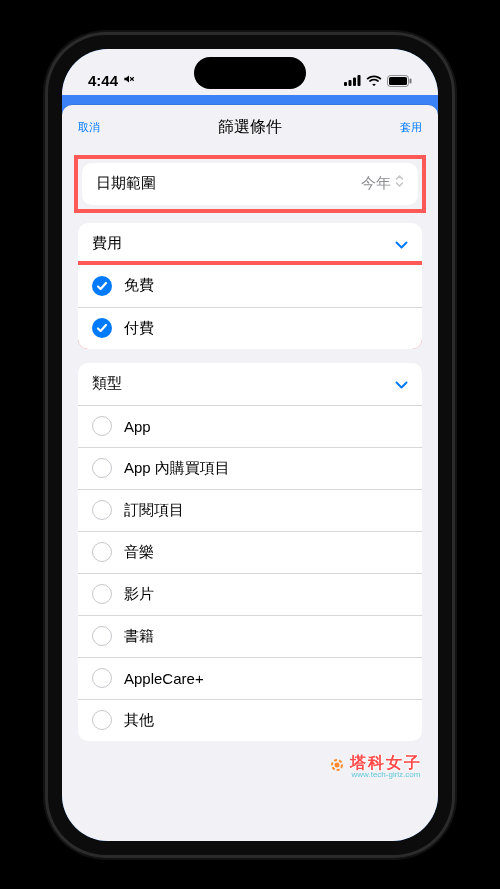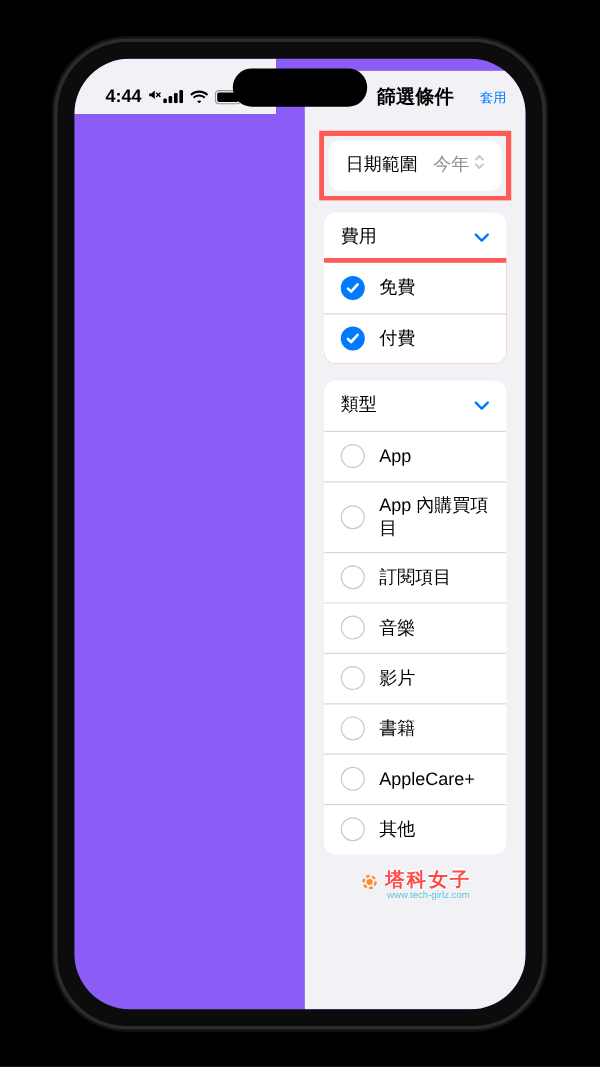--- a/index.html
+++ b/index.html
@@ -13,25 +13,24 @@
       width: 404px; height: 820px;
       border-radius: 58px;
       background: #0c0c0c;
       box-shadow: 0 0 0 3px #2b2b2b, 0 0 0 5px #111;
       padding: 14px;
       position: relative;
     }
     .screen {
       width: 100%; height: 100%;
       border-radius: 46px;
-      background: #8b5cf6;
+      background: #3b82f6;
       overflow: hidden;
-      display: flex; 
+      display: flex; flex-direction: column;
       position: relative;
-      gap: 24px;
     }
     .dynamic-island {
       position: absolute;
       top: 22px; left: 50%; transform: translateX(-50%);
       width: 112px; height: 32px;
       background: #000; border-radius: 18px; z-index: 50;
     }
     
     .status-bar {
       height: 46px; padding: 18px 26px 0;
@@ -53,21 +52,21 @@
       overflow: hidden;
     }
     .nav {
       height: 46px; display: flex; align-items: center;
       padding: 0 16px; position: relative;
     }
     .nav-btn { color: #007aff; font-size: 11px; cursor: pointer; }
     .nav-btn.apply { font-weight: 400; margin-left: auto; }
     .nav-title {
       position: absolute; left: 0; right: 0; text-align: center;
-      font-size: 16px; font-weight: 700; color: #000; pointer-events: none;
+      font-size: 16px; font-weight: 400; color: #000; pointer-events: none;
     }
     .content { flex: 1; overflow-y: auto; padding: 8px 16px 13px; }
     .group {
       background: #fff; border-radius: 10px; margin-bottom: 14px;
       overflow: hidden;
     }
     .highlight { box-shadow: 0 0 0 4px #ff5a55; }
     .highlight-pad { padding: 4px; margin-bottom: 14px; }
     .highlight-pad .group { margin-bottom: 0; }
     .row {
@@ -90,21 +89,21 @@
     .tick svg { width: 12px; height: 12px; }
     .radio {
       width: 20px; height: 20px; border-radius: 50%;
       border: 1.5px solid #c7c7cc; flex-shrink: 0;
     }
     .footer {
       text-align: center; padding: 12px 0 6px;
       font-size: 14px; color: #000;
     }
     .watermark {
-      display: flex; align-items: center; justify-content: center; gap: 4px;
+      display: flex; align-items: center; justify-content: flex-end; gap: 4px;
       font-size: 16px; font-weight: 700; padding-bottom: 8px;
     }
     .wm-text1 { color: #ff4a4a; letter-spacing: 2px; text-shadow: -1px 0 #fff, 1px 0 #fff, 0 -1px #fff, 0 1px #fff; }
     .wm-sub { font-size: 8px; color: #5fc7d8; font-weight: 400; }
   </style>
 </head>
 <body>
 
 <div class="phone">
   <div class="dynamic-island"></div>

